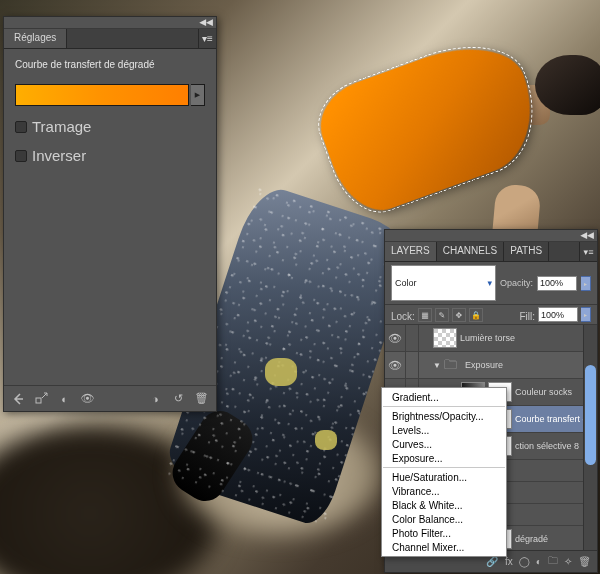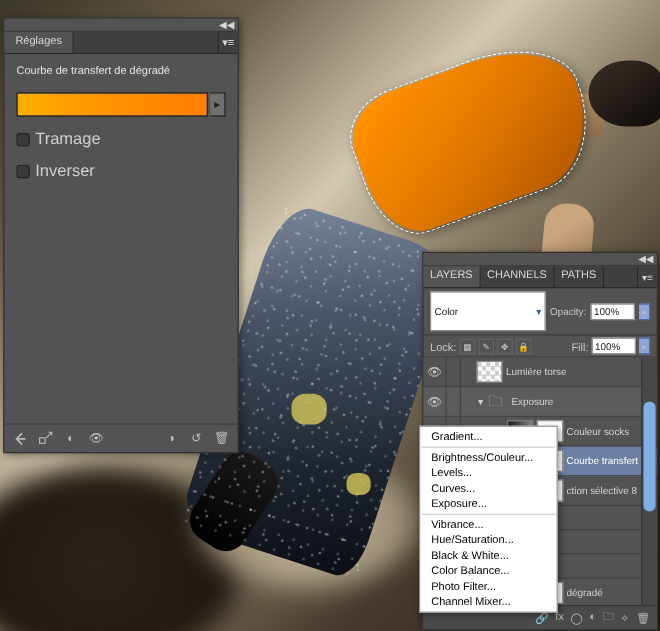--- a/index.html
+++ b/index.html
@@ -261,24 +261,24 @@
     <span>◐</span>
     <span>🗀</span>
     <span>✧</span>
     <span>🗑</span>
   </div>
 </div>
 
 <div class="ctx-menu" id="ctx">
     <div>Gradient...</div>
     <div class="sep"></div>
-    <div>Brightness/Couleur...</div>
+    <div>Brightness/Opacity...</div>
     <div>Levels...</div>
     <div>Curves...</div>
     <div>Exposure...</div>
     <div class="sep"></div>
+    <div>Hue/Saturation...</div>
     <div>Vibrance...</div>
-    <div>Hue/Saturation...</div>
     <div>Black &amp; White...</div>
     <div>Color Balance...</div>
     <div>Photo Filter...</div>
     <div>Channel Mixer...</div>
   </div>
 
 </body></html>

